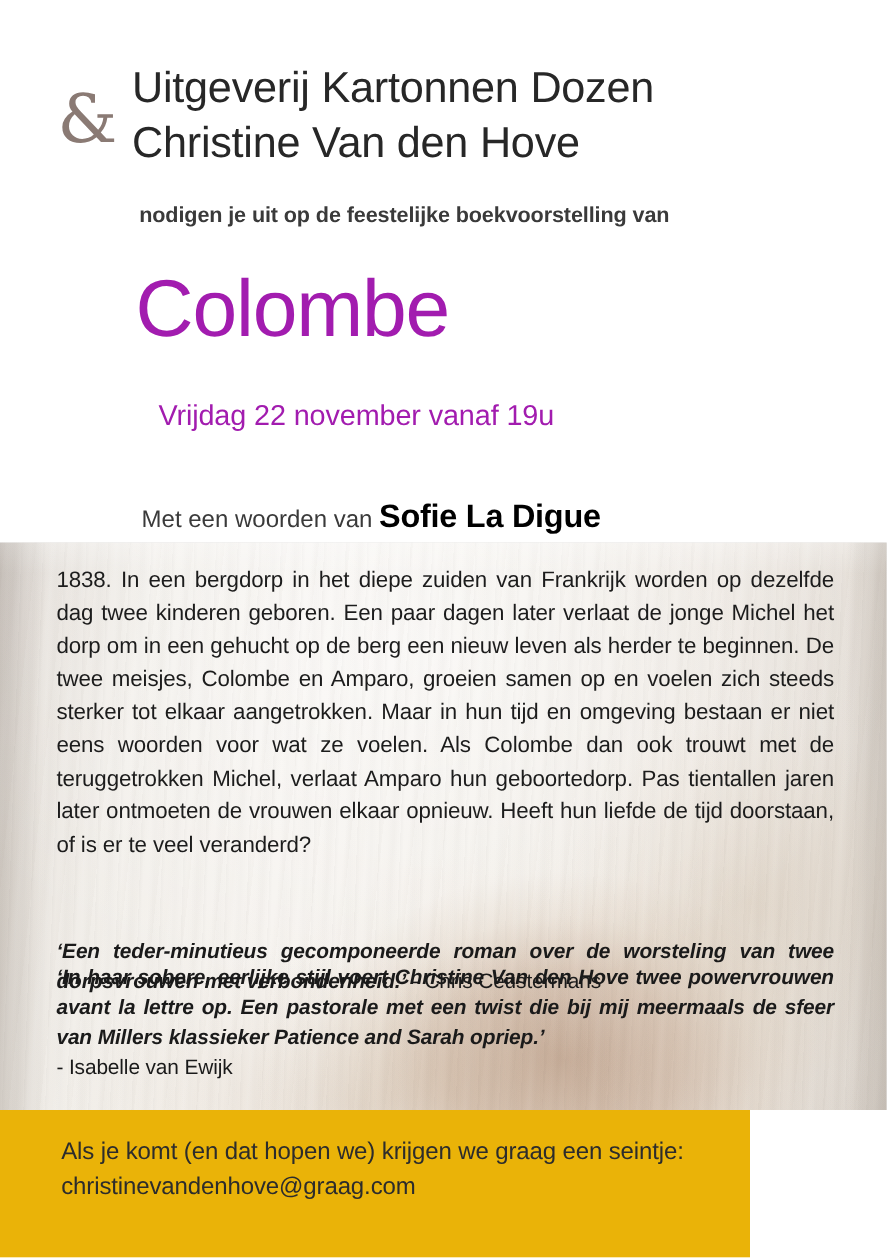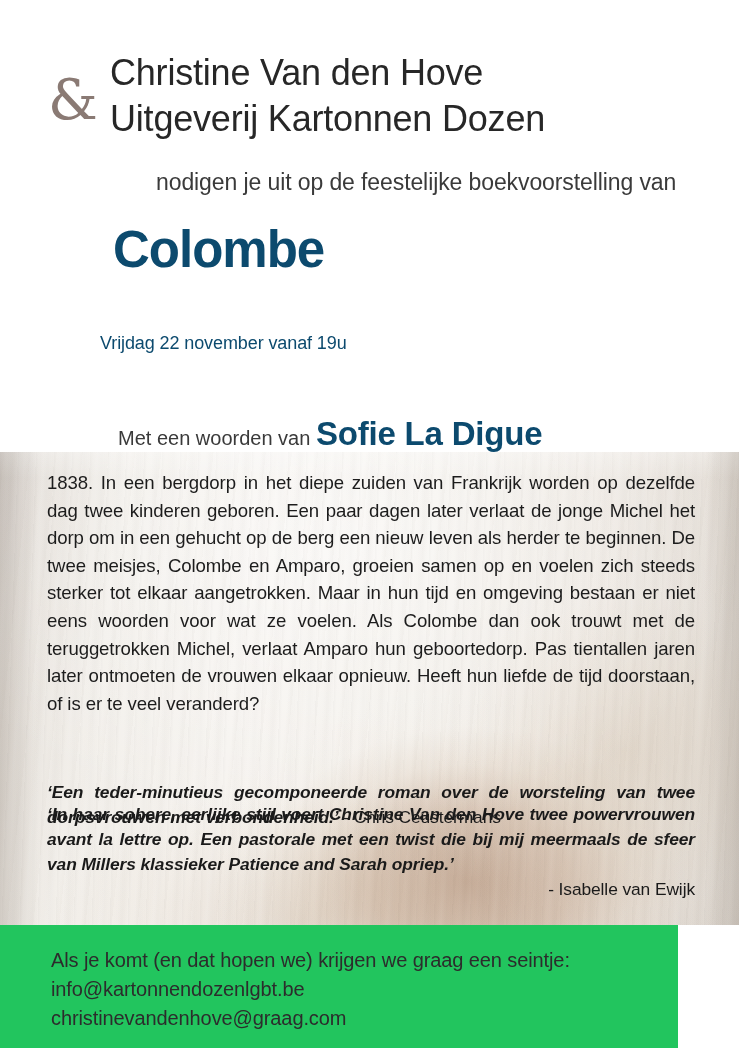--- a/index.html
+++ b/index.html
@@ -60,64 +60,63 @@
     color: #272727;
     font-weight: 400;
     letter-spacing: -0.2px;
     white-space: nowrap;
   }
 
   .invite-line {
     position: absolute;
     left: 116px;
     top: 168px;
-    font-size: 23px;
+    font-size: 18px;
     line-height: 1.25;
     color: #3a3a3a;
-    font-weight: 400;
+    font-weight: 700;
     letter-spacing: -0.1px;
     white-space: nowrap;
-    margin-left: 40px;
   }
 
   .book-title {
     position: absolute;
     left: 113px;
     top: 224px;
-    font-size: 51px;
+    font-size: 67px;
     line-height: 1.0;
-    color: #0c4a6e;
-    font-weight: 700;
+    color: #a21caf;
+    font-weight: 400;
     letter-spacing: -1px;
   }
 
   .event-details {
     position: absolute;
-    left: 100px;
+    left: 132px;
     top: 330px;
-    font-size: 18px;
+    font-size: 24px;
     line-height: 1.45;
-    color: #0c4a6e;
+    color: #a21caf;
     font-weight: 400;
     letter-spacing: -0.1px;
   }
   .event-details div { white-space: nowrap; }
 
   .performance {
     position: absolute;
     left: 118px;
     top: 414px;
     font-size: 20px;
     line-height: 1.2;
     color: #3a3a3a;
     white-space: nowrap;
   }
   .performance .artist {
-    color: #0c4a6e;
-    font-size: 33px;
+    color: #000000;
+    font-size: 27px;
     font-weight: 600;
     letter-spacing: -0.2px;
   }
 
   
   .photo-band {
     position: absolute;
     left: 0;
     top: 452px;
     width: 739px;
@@ -235,33 +234,33 @@
     font-weight: 600;
   }
   .quote .q-attrib {
     font-style: normal;
     font-weight: 400;
   }
   .quote-1 { top: 288px; margin-top: 40px; }
   .quote-2 { top: 350px; }
   .quote-2 .q-attrib-line {
     display: block;
-    text-align: right;
+    text-align: left;
     font-style: normal;
     font-weight: 400;
   }
 
   
   .footer {
     position: absolute;
     left: 0;
     top: 925px;
-    width: 678px;
+    width: 625px;
     height: 123px;
-    background: #22c55e;
+    background: #eab308;
   }
   .contact {
     position: absolute;
     left: 51px;
     top: 21px;
     font-size: 20px;
     line-height: 1.44;
     color: #2c2c2c;
     letter-spacing: -0.1px;
   }
@@ -270,22 +269,22 @@
 </head>
 <body>
 
 <div class="flyer">
 
   <div class="header">
 
     <div class="org-block">
       <div class="ampersand">&amp;</div>
       <div class="org-names">
+        <div class="org-line">Uitgeverij Kartonnen Dozen</div>
         <div class="org-line">Christine Van den Hove</div>
-        <div class="org-line">Uitgeverij Kartonnen Dozen</div>
       </div>
     </div>
 
     <div class="invite-line">nodigen je uit op de feestelijke boekvoorstelling van</div>
 
     <div class="book-title">Colombe</div>
 
     <div class="event-details">
       <div>Vrijdag 22 november vanaf 19u</div>
     </div>
@@ -314,18 +313,17 @@
 
     <div class="quote quote-2 band-content">
       <span class="q-text">‘In haar sobere, eerlijke stijl voert Christine Van den Hove twee powervrouwen avant la lettre op. Een pastorale met een twist die bij mij meermaals de sfeer van Millers klassieker Patience and Sarah opriep.’</span>
       <span class="q-attrib q-attrib-line">- Isabelle van Ewijk</span>
     </div>
   </div>
 
   <div class="footer">
     <div class="contact">
       <div>Als je komt (en dat hopen we) krijgen we graag een seintje:</div>
-      <div>info@kartonnendozenlgbt.be</div>
       <div>christinevandenhove@graag.com</div>
     </div>
   </div>
 
 </div>
 
 </body></html>

